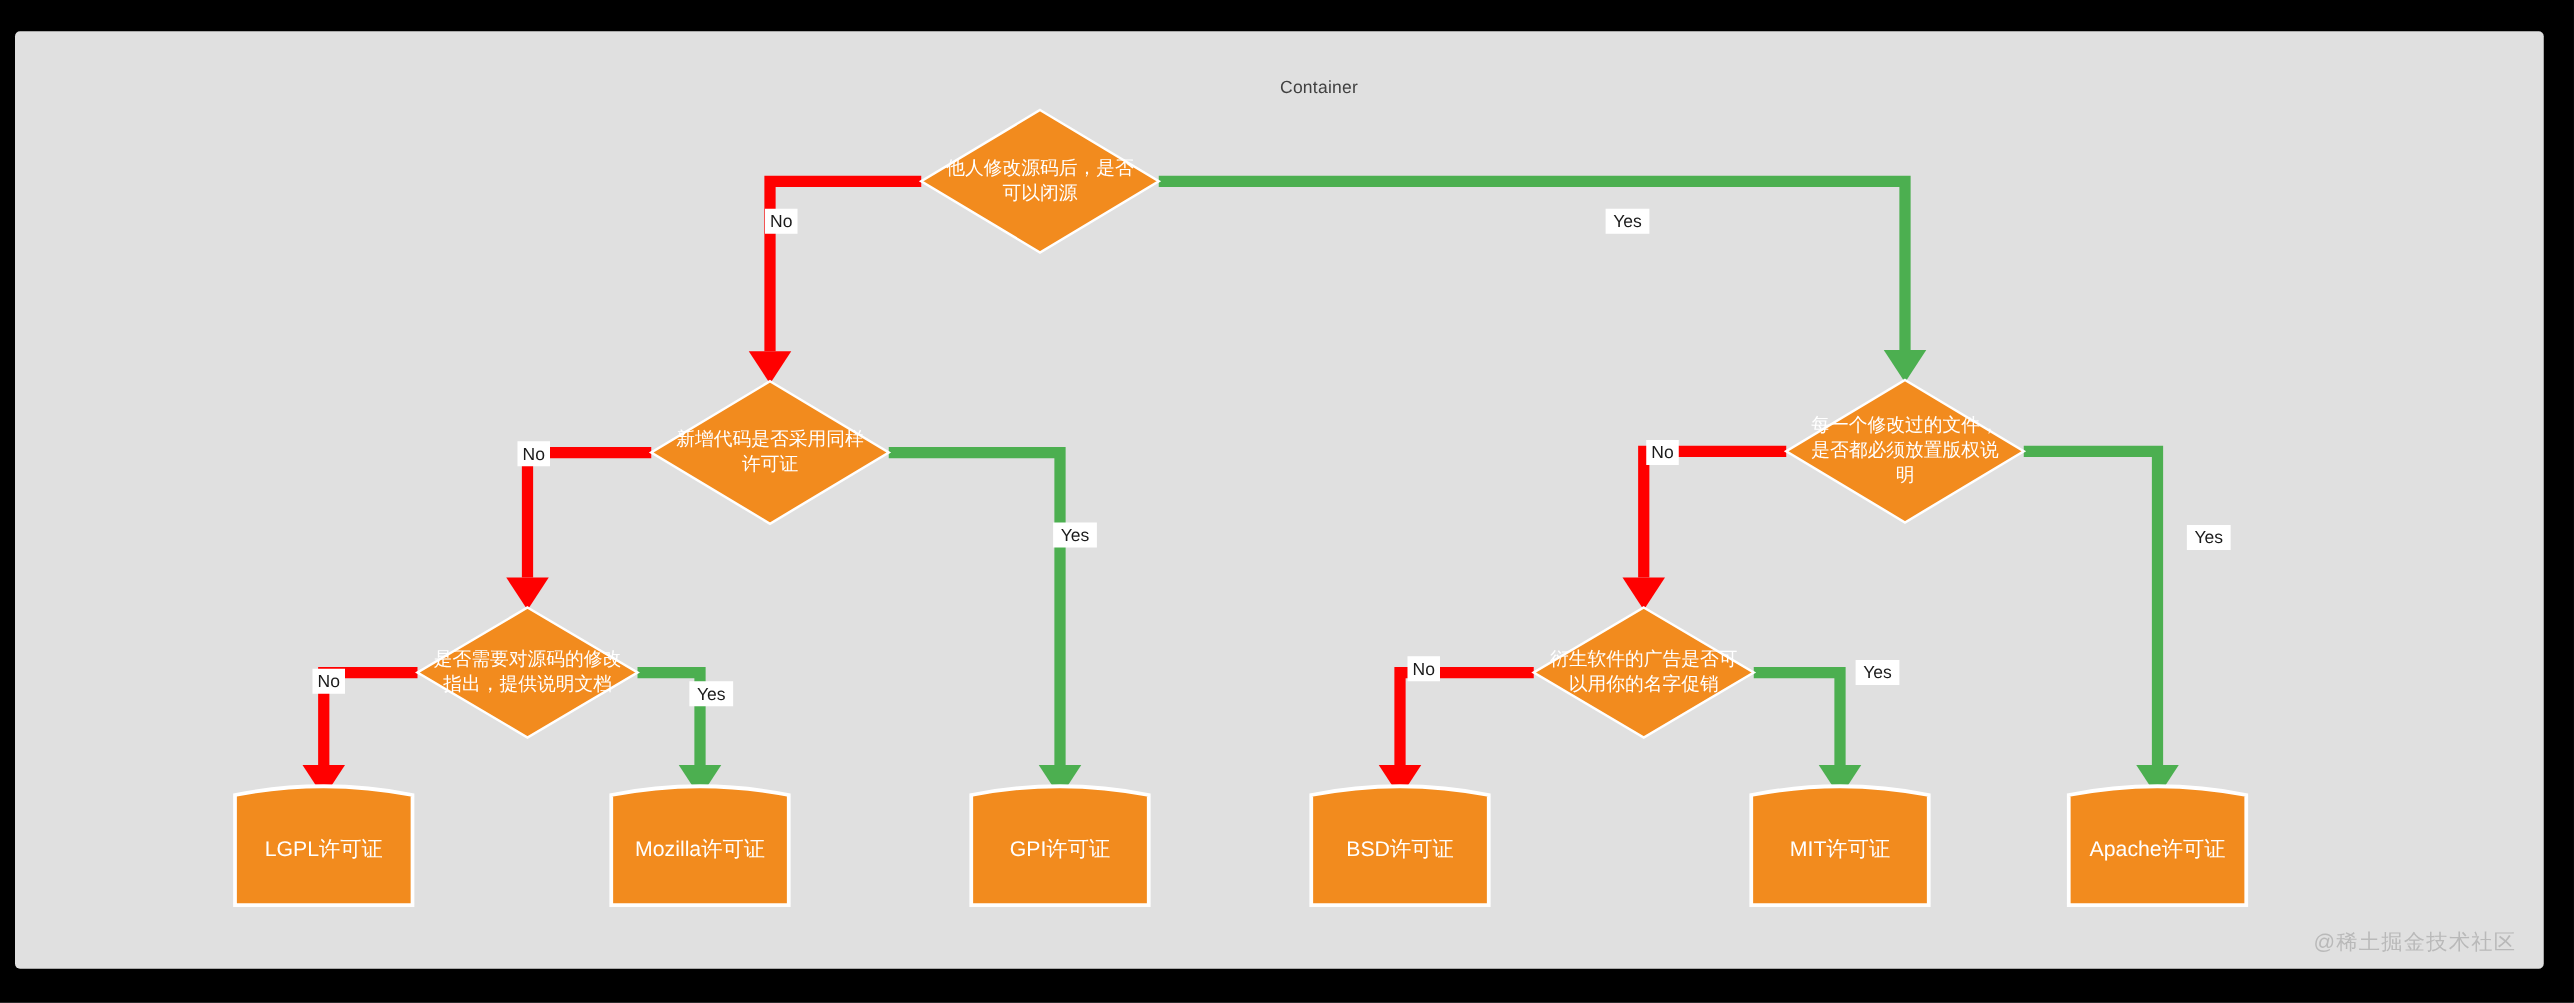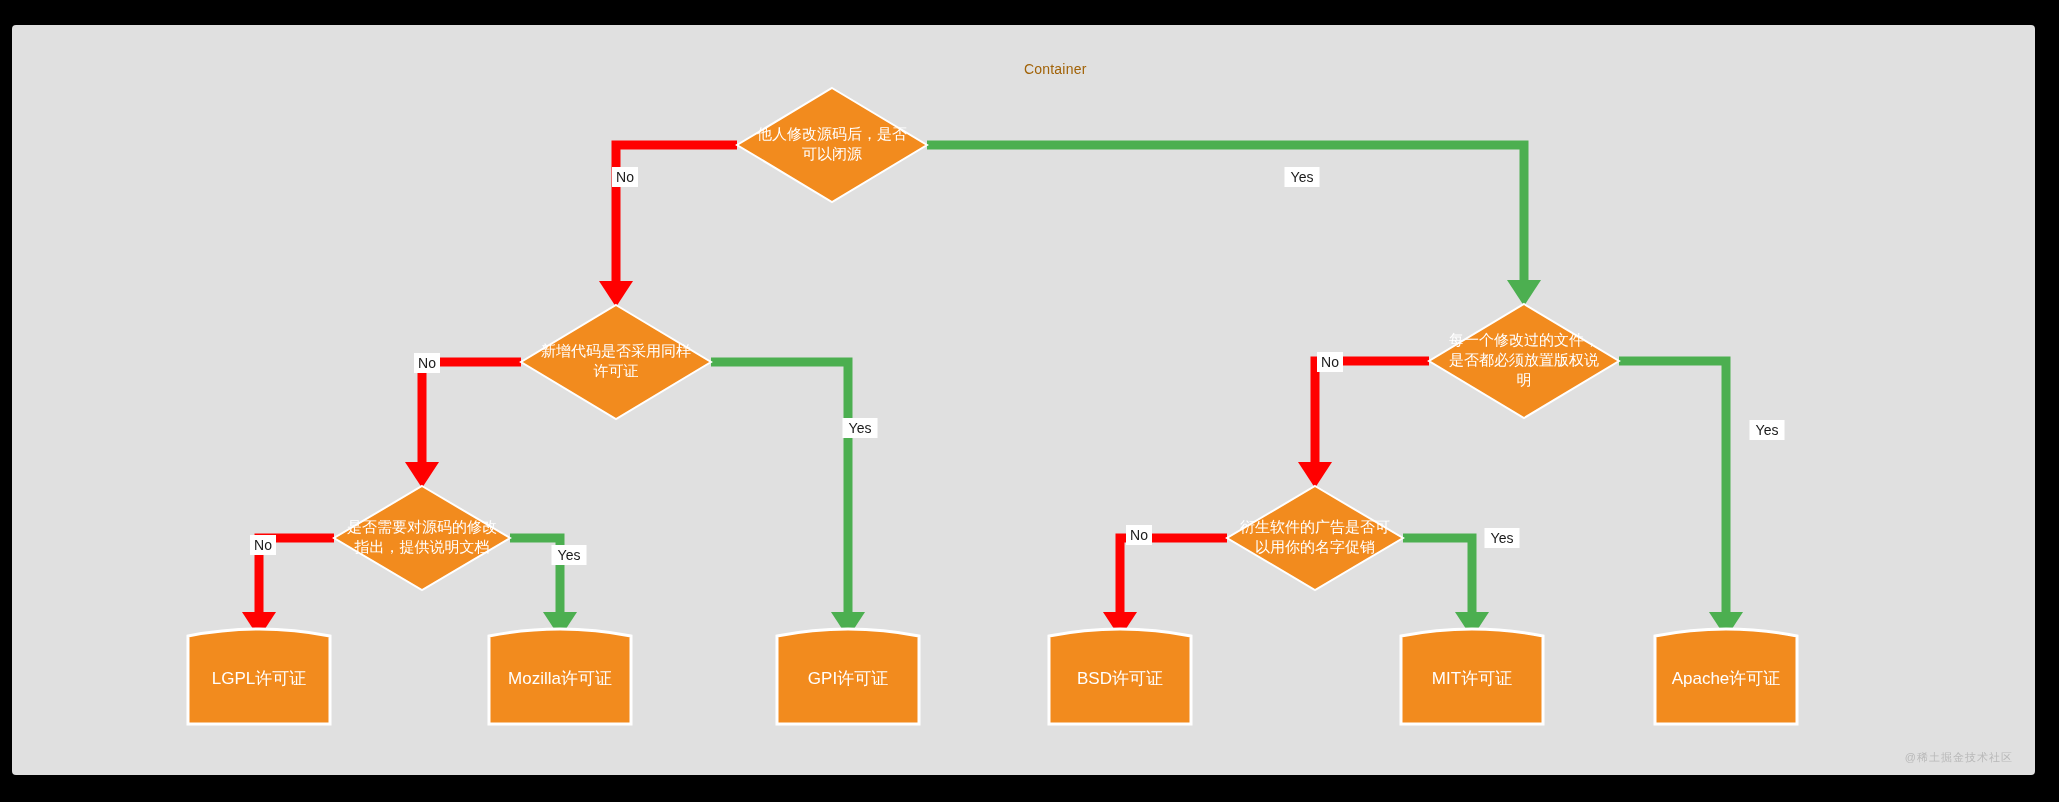--- a/index.html
+++ b/index.html
@@ -33,29 +33,29 @@
     top: 0;
     width: 2023px;
     height: 750px;
     display: block;
   }
   .container-label {
     position: absolute;
     left: 0;
     top: 0;
     font-size: 14px;
-    color: #a16207;
+    color: #404040;
     white-space: nowrap;
     letter-spacing: 0.2px;
   }
   .watermark {
     position: absolute;
     right: 22px;
     bottom: 10px;
-    font-size: 11px;
+    font-size: 17px;
     color: #b9b9b9;
     white-space: nowrap;
     letter-spacing: 1px;
   }
   .node-text {
     fill: #ffffff;
     font-family: "Liberation Sans", "DejaVu Sans", sans-serif;
     font-size: 15px;
     text-anchor: middle;
     dominant-baseline: middle;

